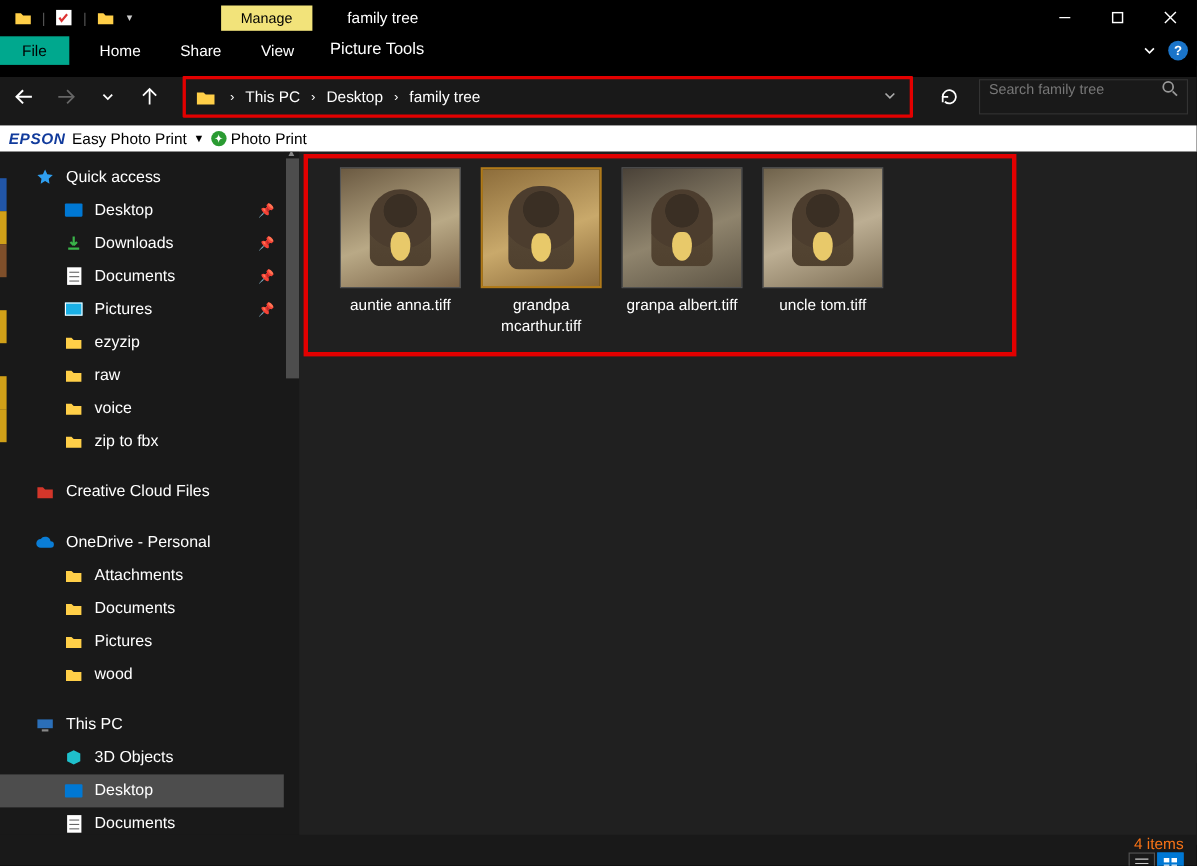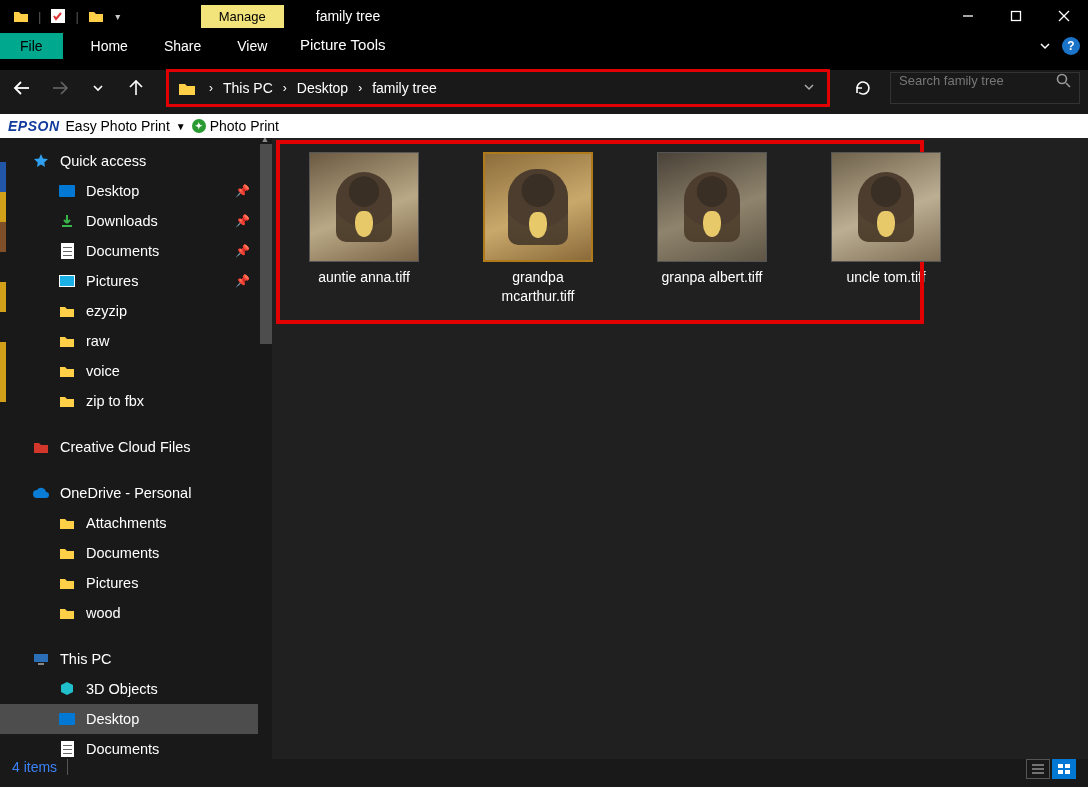--- a/index.html
+++ b/index.html
@@ -71,29 +71,29 @@
   .picsq { width:16px;height:12px;background:#1ab0e6;border:1px solid #fff;}
   .docsq { width:13px;height:16px;background:#fff;display:flex;flex-direction:column;justify-content:space-around;padding:2px;}
   .docsq span{height:1px;background:#666;}
   .leftedge { position:absolute; left:0; top:26px; width:6px; display:flex; flex-direction:column;}
   .leftedge div{height:30px;}
   .leftedge .b1{background:#2156a8;} .leftedge .b3{background:#d1a018;} .leftedge .b4{background:#7f4f2a;}
 
   
   .content { flex:1; background:#202020; padding:0; position:relative;}
   .highlight-box { border:4px solid #e30000; position:absolute; left:4px; top:2px; width: 648px; height: 184px;}
-  .thumbs { display:flex; gap:46px; padding: 14px 0 0 28px;}
+  .thumbs { display:flex; padding: 14px 0 0 28px;}
   .thumb { width:128px; display:flex; flex-direction:column; align-items:center;}
   .tpic { width:110px; height:110px; border:1px solid #555; background: linear-gradient(160deg,#6b5a42 0%, #b9a986 55%, #7a6347 100%); position:relative; overflow:hidden; display:flex;align-items:center;justify-content:center;}
   .tpic .figure { width:56px;height:70px;border-radius:28px 28px 10px 10px;background:radial-gradient(circle at 50% 28%, #3a2f24 0 26%, #4c3d2e 27% 60%, transparent 61%), linear-gradient(#5a4b39,#50412f); position:relative;}
   .tpic .figure:before{content:"";position:absolute;left:50%;top:56%;transform:translateX(-50%);width:18px;height:26px;background:#e8c96a;border-radius:40% 40% 50% 50%;}
   .tlabel { text-align:center; font-size:14px; margin-top:6px; line-height:1.35;}
 
   
-  .status { position:absolute; bottom:0; left:0; right:0; height:28px; background:#191919; display:flex; align-items:flex-start; padding: 0 12px; font-size:14px; color:#3b82f6;}
+  .status { position:absolute; bottom:0; left:0; right:0; height:28px; background:#191919; display:flex; align-items:flex-end; padding: 0 12px; font-size:14px; color:#f97316;flex-direction:column;}
   .status .sep { width:1px;height:16px;background:#555;margin:0 10px;}
   .status .right { margin-left:auto; display:flex; gap:2px;}
   .viewbtn { width:24px;height:20px;display:flex;align-items:center;justify-content:center;border:1px solid #555;}
   .viewbtn.active{background:#0078d4;border-color:#0078d4;}
 
   .gap { height:16px;}
 </style>
 </head>
 <body>
 

